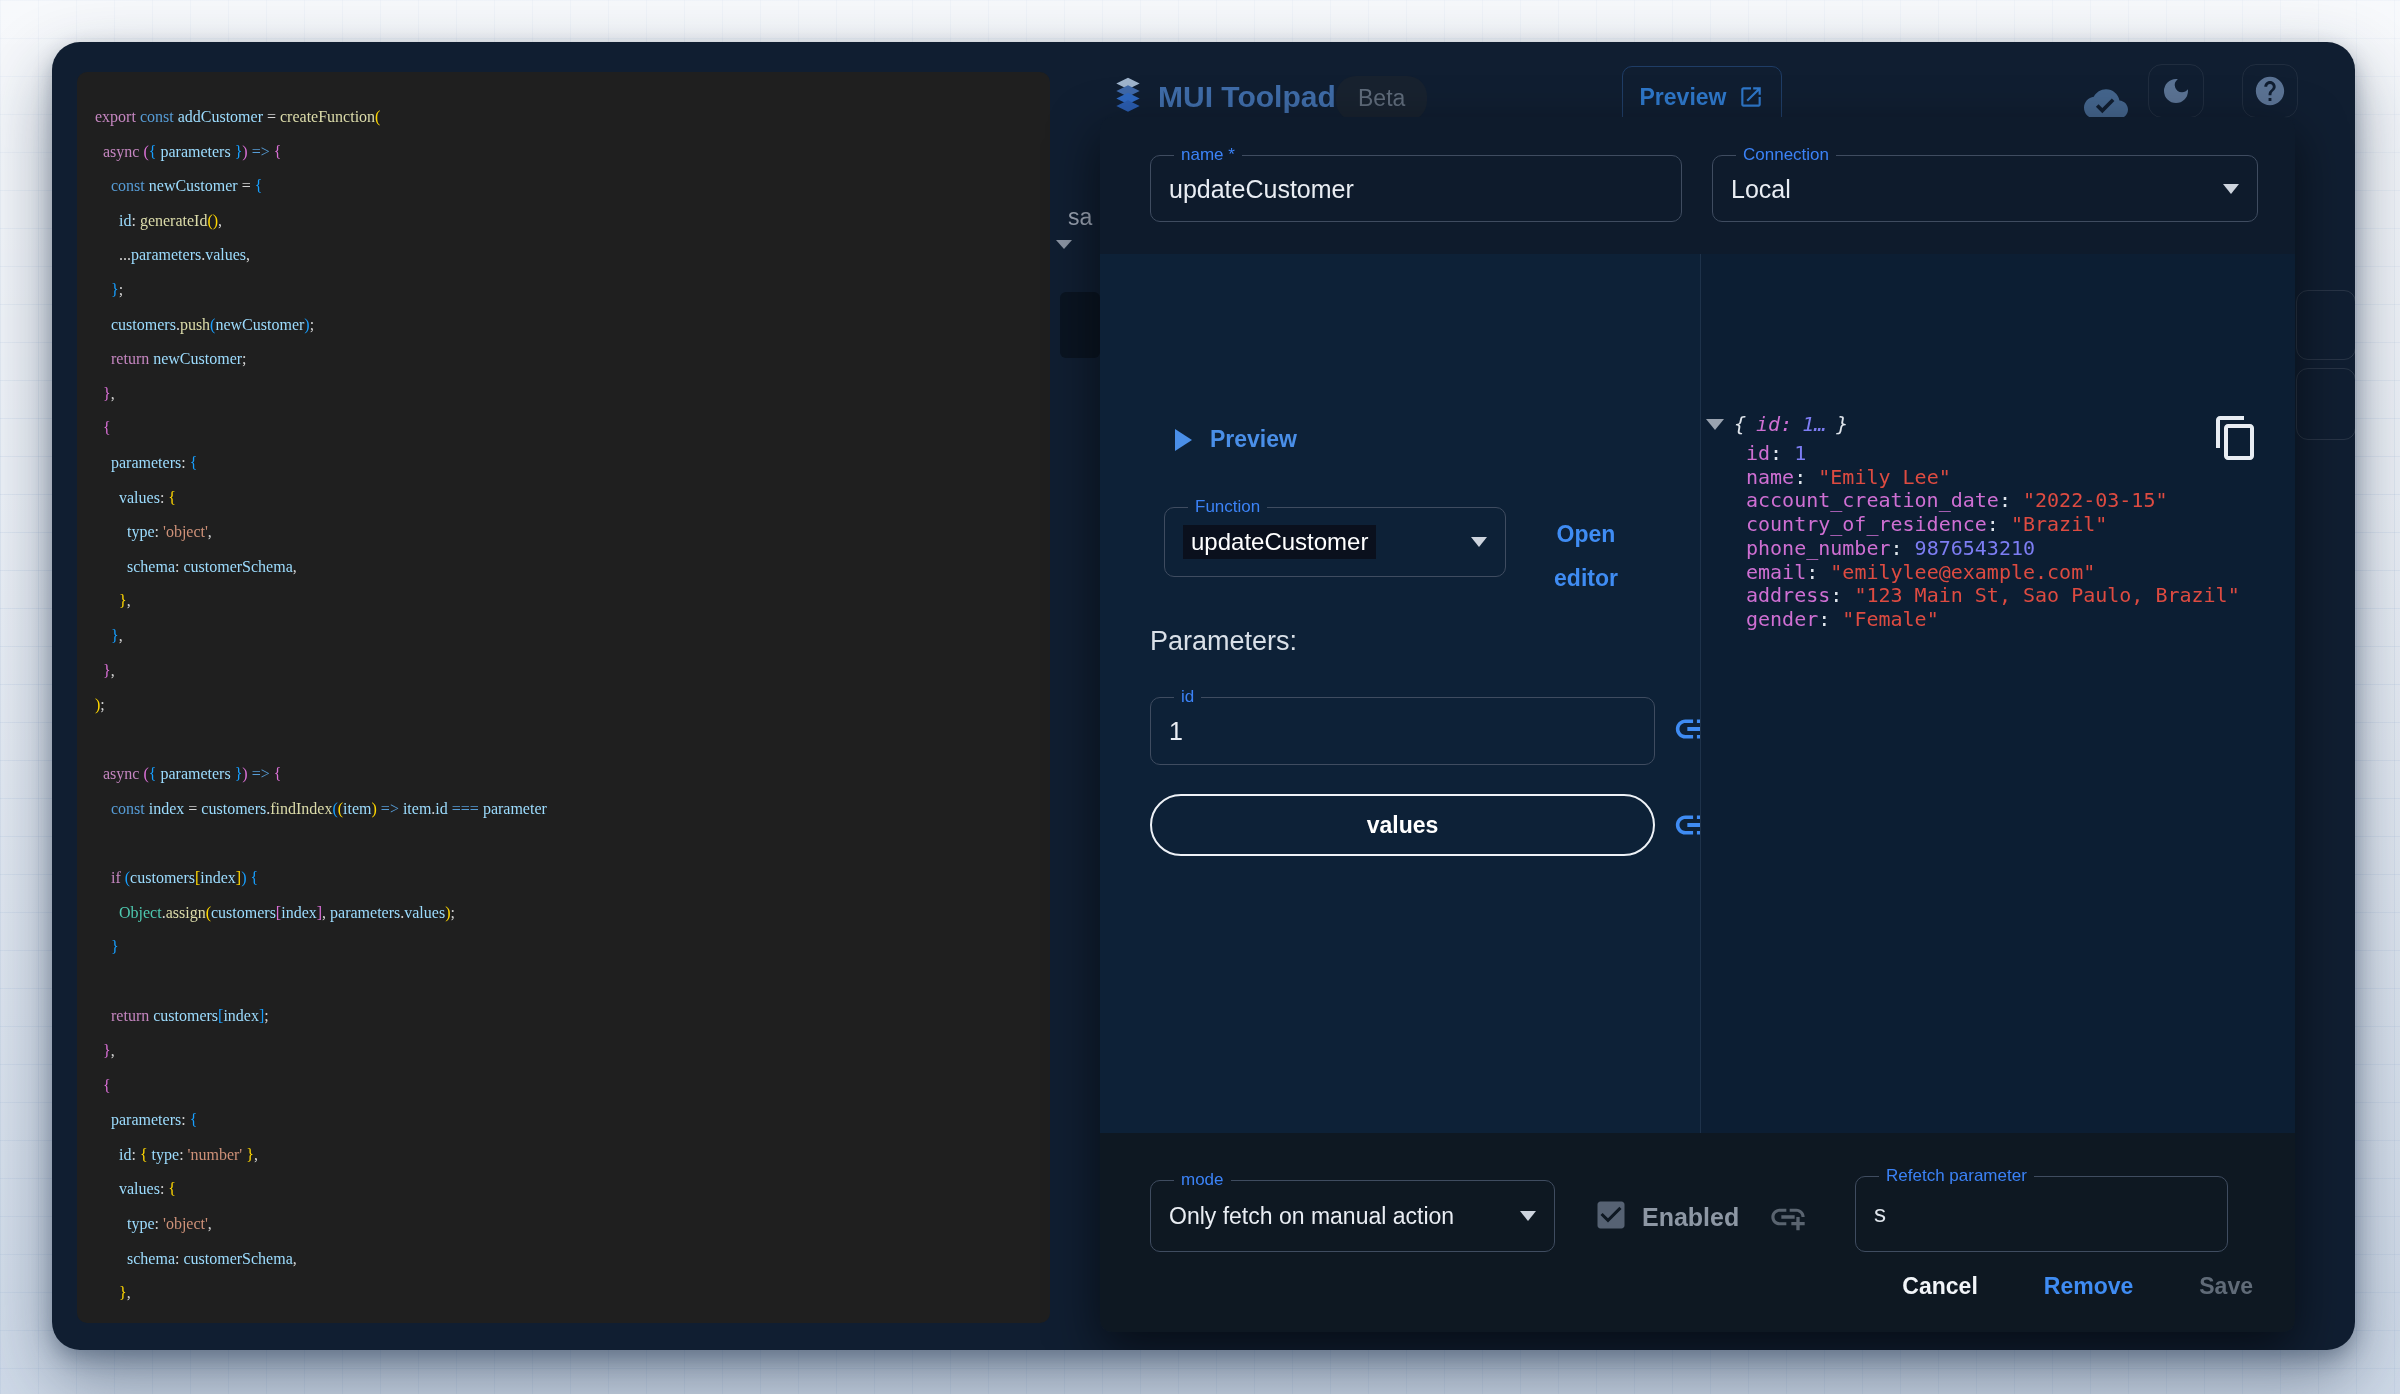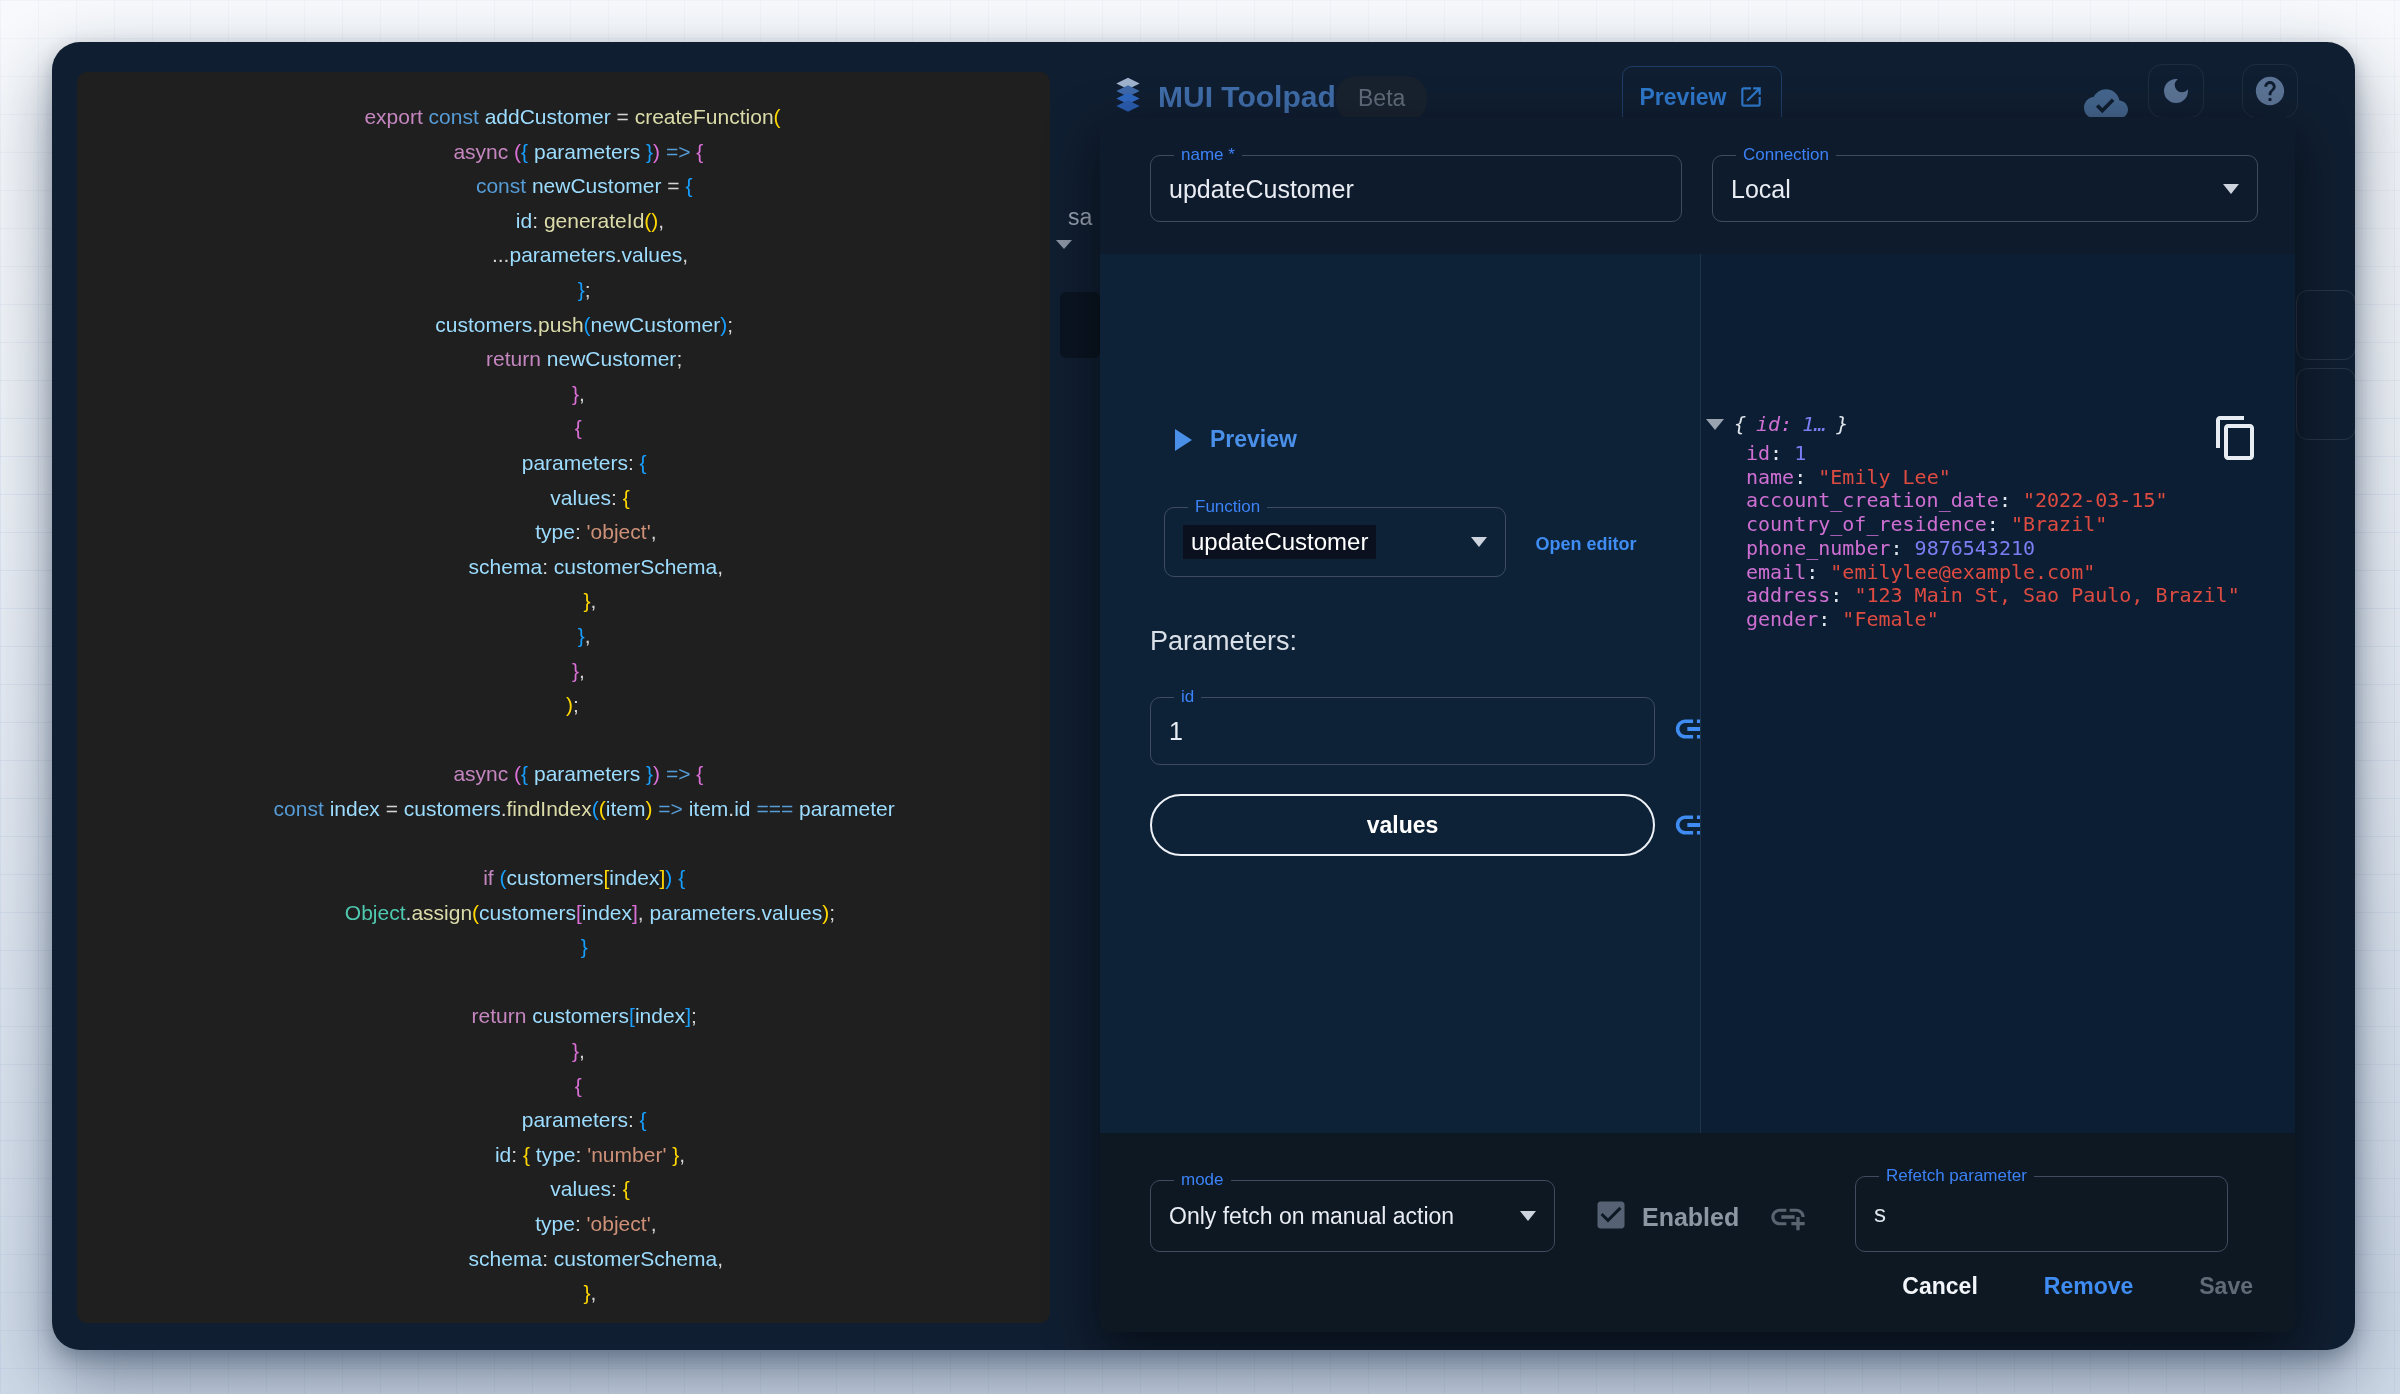--- a/index.html
+++ b/index.html
@@ -23,21 +23,21 @@
     box-shadow:0 30px 70px rgba(21,39,66,0.45), 0 8px 20px rgba(21,39,66,0.30);
   }
 
   
   .editor {
     position:absolute; left:25px; top:30px; width:973px; height:1251px;
     background:#1f1f1f; border-radius:10px; overflow:hidden;
   }
   .code {
     position:absolute; left:18px; top:28px; right:0; bottom:0; overflow:hidden;
-    font-family:Liberation Sans, sans-serif; font-size:21px; line-height:34.6px;text-align:center;
+    font-family:Liberation Serif, serif; font-size:16px; line-height:34.6px;
   }
   .code-line { height:34.6px; white-space:pre; }
   .tk-k{color:#C586C0;} .tk-c{color:#569CD6;} .tk-v{color:#9CDCFE;}
   .tk-f{color:#DCDCAA;} .tk-t{color:#4EC9B0;} .tk-s{color:#CE9178;}
   .tk-p{color:#D4D4D4;} .tk-b1{color:#FFD700;} .tk-b2{color:#DA70D6;} .tk-b3{color:#179FFF;}
 
   
   .strip-text { position:absolute; left:1016px; top:126px; width:32px; overflow:hidden;
     color:#98a1b0; font-size:23px; white-space:nowrap;margin-top:36px; }
   .strip-caret { position:absolute; left:1004px; top:198px; width:0; height:0;
@@ -79,22 +79,22 @@
     font-size:25px; color:#e9edf3; white-space:nowrap; }
   .caret { position:absolute; right:18px; top:50%; transform:translateY(-50%); width:0; height:0;
     border-left:8px solid transparent; border-right:8px solid transparent; border-top:10px solid #cdd4de; }
 
   .preview-toggle { position:absolute; left:75px; top:172px; display:flex; align-items:center; gap:18px; }
   .play-tri { width:0; height:0; border-top:11px solid transparent; border-bottom:11px solid transparent;
     border-left:17px solid #4a8fe8; }
   .preview-toggle-label { color:#4a8fe8; font-size:23px; font-weight:bold; }
 
   .func-value { background:#0a101d; padding:3px 8px; color:#ffffff; font-size:24px; }
-  .open-editor { position:absolute; left:430px; top:268px; width:112px; text-align:center;
-    color:#3f8cf3; font-size:18px; font-weight:bold; line-height:44px; }
+  .open-editor { position:absolute; left:430px; top:258px; width:112px; text-align:center;
+    color:#3f8cf3; font-size:23px; font-weight:bold; line-height:44px; }
 
   .params-heading { position:absolute; left:50px; top:372px; font-size:27px; color:#d9e0e8; }
 
   .values-btn { position:absolute; left:50px; top:540px; width:505px; height:62px; border:2px solid #eef2f7;
     border-radius:31px; background:transparent; color:#ffffff; font-size:23px; font-weight:bold;
     display:flex; align-items:center; justify-content:center; font-family:"Liberation Sans",sans-serif; }
   .bind-icon { position:absolute; width:46px; height:46px; }
 
   
   .res-root { position:absolute; left:606px; top:158px; display:flex; align-items:center; gap:10px;

